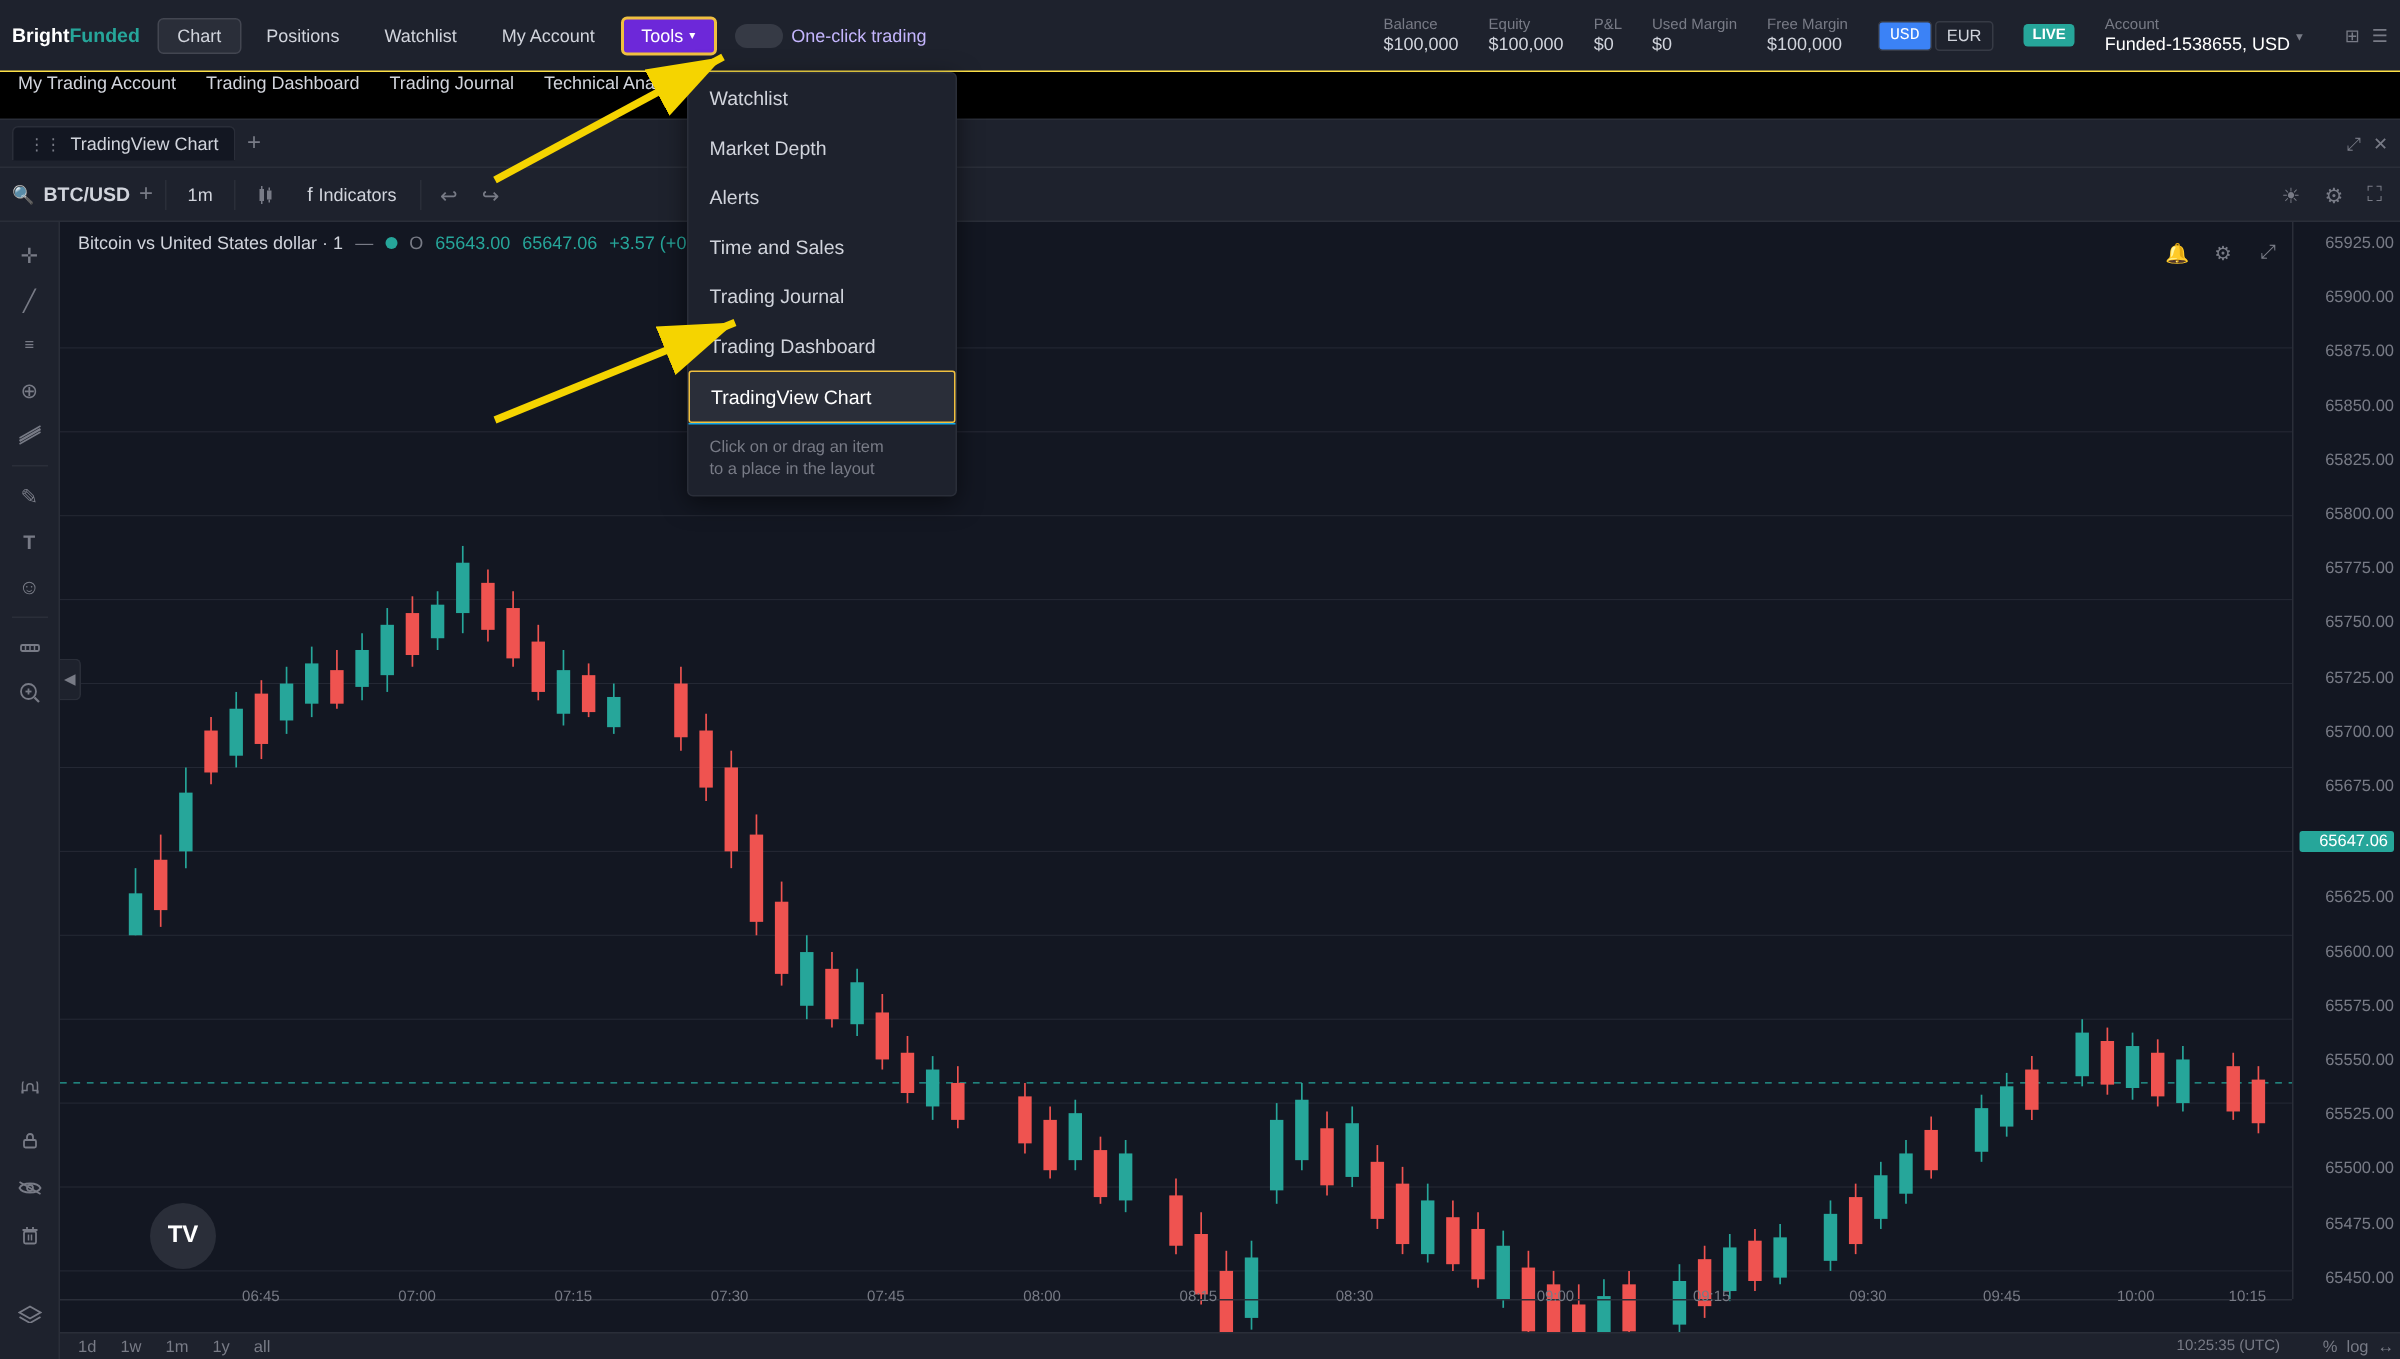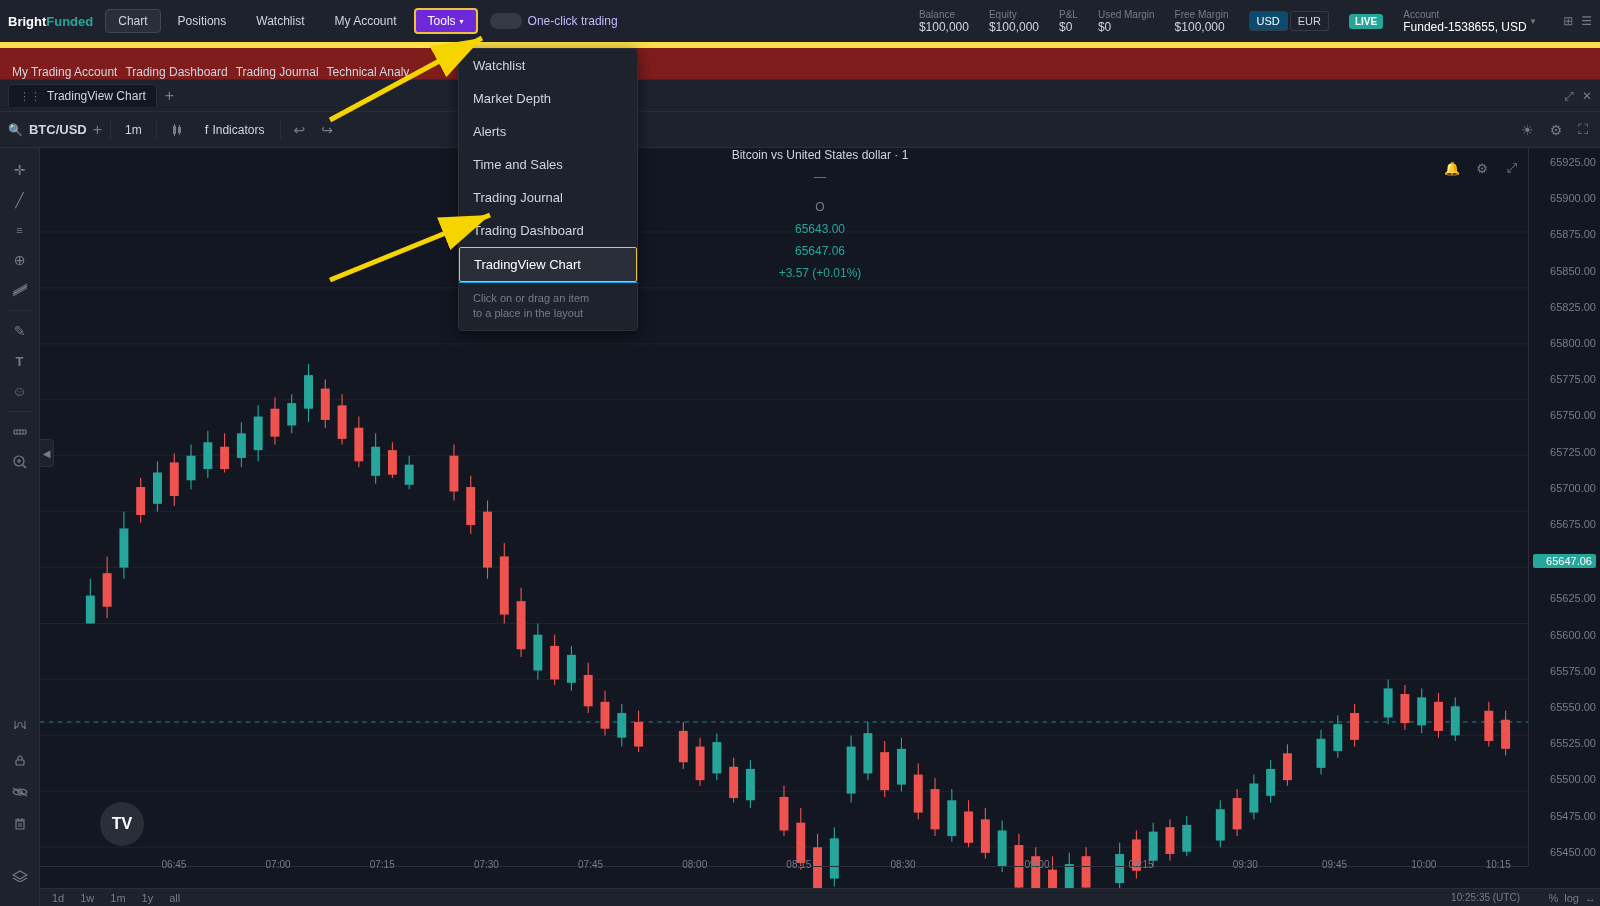--- a/index.html
+++ b/index.html
@@ -1,44 +1,44 @@
 <!DOCTYPE html>
 <html><head>
   <meta charset="utf-8">
   <style>
     * { margin: 0; padding: 0; box-sizing: border-box; }
     body { background: #131722; color: #d1d4dc; font-family: -apple-system, BlinkMacSystemFont, 'Segoe UI', sans-serif; font-size: 12px; overflow: hidden; width: 1600px; height: 906px; }
 
     
-    .top-nav { display: flex; align-items: center; height: 48px; background: #1e222d; border-bottom: 6px solid #fde047; padding: 0 8px; gap: 4px; }
+    .top-nav { display: flex; align-items: center; height: 48px; background: #1e222d; border-bottom: 1px solid #fde047; padding: 0 8px; gap: 4px; }
     .logo { display: flex; align-items: center; margin-right: 8px; }
     .logo-text { color: #fff; font-size: 13px; font-weight: 600; white-space: nowrap; }
     .logo-bright { color: #fff; }
     .logo-funded { color: #26a69a; }
     .nav-btn { background: transparent; border: 1px solid transparent; color: #d1d4dc; padding: 4px 12px; border-radius: 4px; cursor: pointer; font-size: 12px; }
     .nav-btn.active { background: #2a2e39; border-color: #434651; }
     .nav-btn.tools-active { border: 2px solid #f0c040; color: #fff; background: #6d28d9; display: flex; align-items: center; gap: 4px; }
     .nav-btn.tools-active .caret { font-size: 8px; }
     .one-click-section { display: flex; align-items: center; gap: 6px; margin-left: 8px; color: #c4b5fd; font-size: 12px; }
     .toggle-switch { width: 32px; height: 16px; background: #363a45; border-radius: 8px; position: relative; }
     .nav-spacer { flex: 1; }
     .account-info { display: flex; align-items: center; gap: 20px; }
     .account-stat { display: flex; flex-direction: column; align-items: flex-start; }
     .account-stat-label { color: #787b86; font-size: 10px; }
     .account-stat-value { color: #d1d4dc; font-size: 12px; font-weight: 500; }
     .currency-btns { display: flex; gap: 2px; }
     .currency-btn { padding: 3px 7px; border: 1px solid #363a45; border-radius: 3px; cursor: pointer; font-size: 11px; color: #d1d4dc; background: transparent; }
-    .currency-btn.active { background: #0c4a6e; color: #fff; }
+    .currency-btn.active { background: #3b82f6; color: #fff; font-family: Liberation Mono, monospace; }
     .live-badge { background: #26a69a; color: #fff; padding: 2px 6px; border-radius: 3px; font-size: 10px; font-weight: 700; }
     .account-dropdown { display: flex; align-items: center; gap: 4px; color: #fff; font-size: 12px; cursor: pointer; }
     .account-dropdown .caret { font-size: 9px; color: #787b86; }
     .menu-icons { display: flex; gap: 8px; margin-left: 8px; color: #787b86; cursor: pointer; }
 
     
-    .secondary-nav { display: flex; align-items: flex-end; height: 32px; background: #7f1d1d; border-bottom: 1px solid #2a2e39; padding: 0 12px; gap: 8px; }
+    .secondary-nav { display: flex; align-items: flex-start; height: 32px; background: #000000; border-bottom: 1px solid #2a2e39; padding: 0 12px; gap: 20px; }
     .secondary-nav a { color: #d1d4dc; text-decoration: none; font-size: 12px; }
 
     
     .chart-tab-bar { display: flex; align-items: center; height: 32px; background: #1e222d; border-bottom: 1px solid #2a2e39; padding: 0 8px; gap: 8px; }
     .chart-tab { display: flex; align-items: center; gap: 6px; padding: 4px 10px; background: #131722; border-radius: 4px 4px 0 0; color: #d1d4dc; font-size: 12px; border: 1px solid #2a2e39; border-bottom: none; }
     .add-tab { color: #787b86; cursor: pointer; font-size: 16px; line-height: 1; }
     .tab-spacer { flex: 1; }
     .tab-right-icons { display: flex; gap: 8px; align-items: center; color: #787b86; }
 
     
@@ -59,21 +59,21 @@
 
     
     .left-toolbar { width: 40px; background: #1e222d; border-right: 1px solid #2a2e39; display: flex; flex-direction: column; align-items: center; padding: 8px 0; gap: 2px; }
     .lt-icon { width: 32px; height: 28px; display: flex; align-items: center; justify-content: center; color: #787b86; cursor: pointer; border-radius: 4px; font-size: 14px; }
     .lt-divider { width: 24px; height: 1px; background: #2a2e39; margin: 4px 0; }
     .lt-spacer { flex: 1; }
     .lt-bottom { display: flex; flex-direction: column; align-items: center; gap: 4px; padding-bottom: 8px; }
 
     
     .chart-area { flex: 1; position: relative; background: #131722; overflow: hidden; }
-    .chart-info-bar { position: absolute; top: 0; left: 0; right: 0; height: 28px; display: flex; align-items: center; padding: 0 12px; gap: 8px; z-index: 5; flex-direction: column; }
+    .chart-info-bar { position: absolute; top: 0; left: 0; right: 0; height: 28px; display: flex; align-items: center; padding: 0 12px; gap: 8px; z-index: 5; }
     .chart-title { color: #d1d4dc; font-size: 12px; font-weight: 500; }
     .chart-dot { width: 8px; height: 8px; border-radius: 50%; background: #26a69a; }
     .chart-ohlc { color: #787b86; font-size: 12px; }
     .chart-price { color: #26a69a; font-size: 12px; }
     .chart-change { color: #26a69a; font-size: 12px; }
 
     
     .price-axis { position: absolute; right: 0; top: 0; bottom: 40px; width: 72px; display: flex; flex-direction: column; justify-content: space-between; padding: 8px 4px; border-left: 1px solid #2a2e39; }
     .price-label { color: #787b86; font-size: 11px; text-align: right; }
     .price-label.current { background: #26a69a; color: #fff; padding: 1px 4px; border-radius: 2px; font-size: 11px; text-align: right; }

